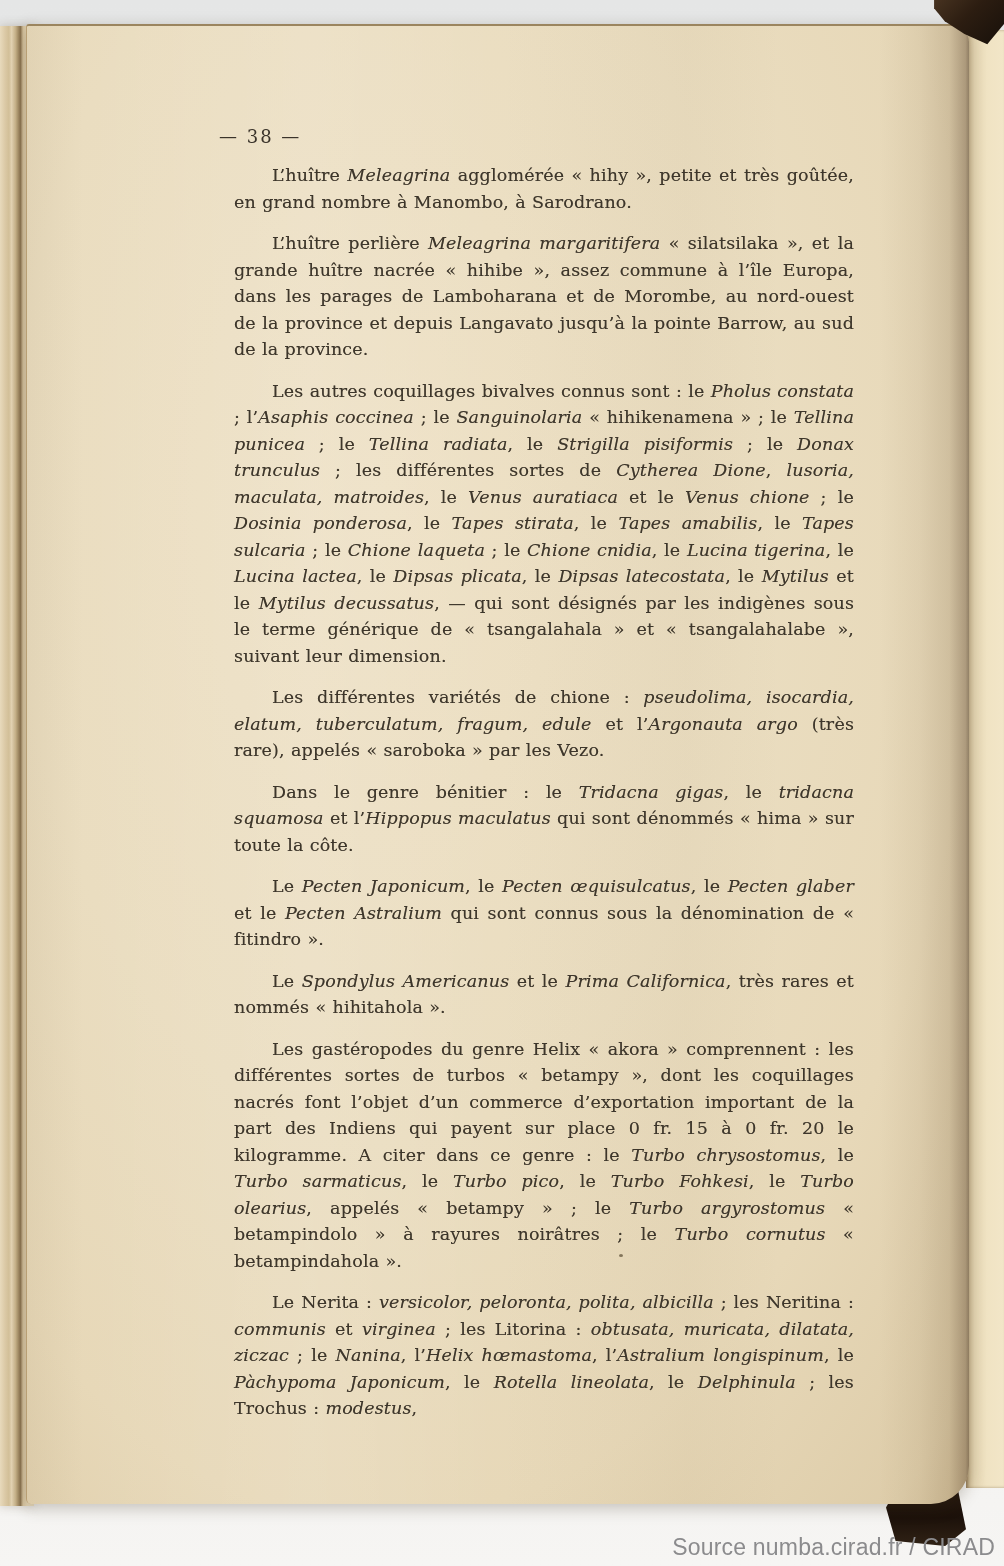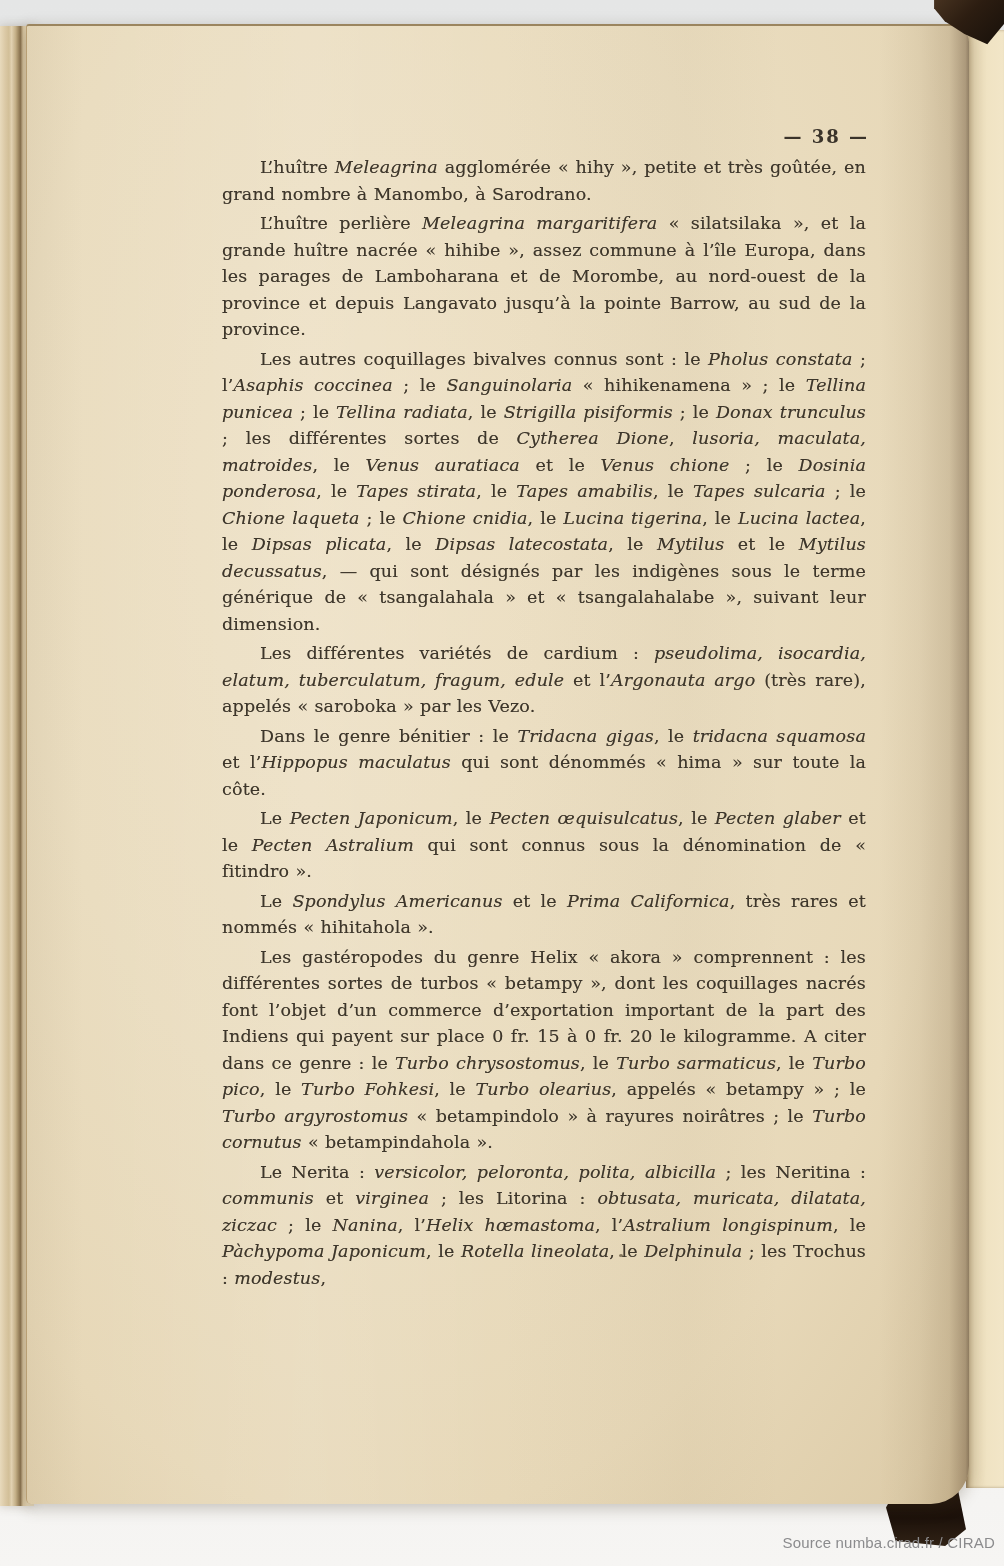--- a/index.html
+++ b/index.html
@@ -59,59 +59,59 @@
     position:absolute; left:886px; top:1482px; width:80px; height:64px; z-index:1;
     background:linear-gradient(180deg,#2a1b10 0%,#1c110a 55%,#302215 100%);
     clip-path:polygon(18% 0, 88% 0, 100% 74%, 74% 100%, 12% 92%, 0 40%);
   }
   
   .textblock{
     position:absolute; left:192px; top:100px; width:650px;
     color:#3d362b;
   }
   .page-number{
-    text-align:right; font-size:18px; font-weight:700; letter-spacing:2px;
+    text-align:left; font-size:18px; font-weight:400; letter-spacing:2px;
     margin-bottom:7px; color:#3a332a;
   }
   .paragraphs p{
-    margin:3px; text-indent:38px; text-align:justify;
+    margin:15px; text-indent:38px; text-align:justify;
     font-size:17.5px; line-height:26.5px;
     letter-spacing:0.15px; word-spacing:0.5px;
     text-shadow:0 0 0.5px rgba(70,60,45,0.5);
   }
   .paragraphs p i{font-style:italic;}
   .paragraphs p b{font-weight:700; letter-spacing:0.3px;}
   
   .speck{
     position:absolute; left:592px; top:1228px; width:4px; height:3px;
     background:#6a5c44; border-radius:50%; opacity:0.8;
   }
   
   .watermark{
     position:absolute; right:9px; top:1534px; z-index:4;
     font-family:"Liberation Sans","DejaVu Sans",sans-serif;
-    font-size:15px; color:#8b8b8d; letter-spacing:0.2px;
+    font-size:23px; color:#8b8b8d; letter-spacing:0.2px;
   }
 </style>
 </head>
 <body>
 
 <div class="scene">
   <div class="page-stack-left"></div>
 
   <div class="page-main">
     <div class="paper-waves"></div>
 
     <div class="textblock">
       <div class="page-number">— 38 —</div>
       <div class="paragraphs" id="paragraphs">
           <p><span>L’huître </span><i>Meleagrina</i><span> agglomérée « hihy », petite et très goûtée, en grand nombre à Manombo, à Sarodrano.</span></p>
           <p><span>L’huître perlière </span><i>Meleagrina margaritifera</i><span> « silatsilaka », et la grande huître nacrée « hihibe », assez commune à l’île Europa, dans les parages de Lamboharana et de Morombe, au nord-ouest de la province et depuis Langavato jusqu’à la pointe Barrow, au sud de la province.</span></p>
           <p><span>Les autres coquillages bivalves connus sont : le </span><i>Pholus constata</i><span> ; l’</span><i>Asaphis coccinea</i><span> ; le </span><i>Sanguinolaria</i><span> « hihikenamena » ; le </span><i>Tellina punicea</i><span> ; le </span><i>Tellina radiata</i><span>, le </span><i>Strigilla pisiformis</i><span> ; le </span><i>Donax trunculus</i><span> ; les différentes sortes de </span><i>Cytherea Dione</i><span>, </span><i>lusoria, maculata, matroides</i><span>, le </span><i>Venus auratiaca</i><span> et le </span><i>Venus chione</i><span> ; le </span><i>Dosinia ponderosa</i><span>, le </span><i>Tapes stirata</i><span>, le </span><i>Tapes amabilis</i><span>, le </span><i>Tapes sulcaria</i><span> ; le </span><i>Chione laqueta</i><span> ; le </span><i>Chione cnidia</i><span>, le </span><i>Lucina tigerina</i><span>, le </span><i>Lucina lactea</i><span>, le </span><i>Dipsas plicata</i><span>, le </span><i>Dipsas latecostata</i><span>, le </span><i>Mytilus</i><span> et le </span><i>Mytilus decussatus</i><span>, — qui sont désignés par les indigènes sous le terme générique de « tsangalahala » et « tsangalahalabe », suivant leur dimension.</span></p>
-          <p><span>Les différentes variétés de cardium : </span><i>pseudolima, isocardia, elatum, tuberculatum, fragum, edule</i><span> et l’</span><i>Argonauta argo</i><span> (très rare), appelés « saroboka » par les Vezo.</span></p>
+          <p><span>Les différentes variétés de chione : </span><i>pseudolima, isocardia, elatum, tuberculatum, fragum, edule</i><span> et l’</span><i>Argonauta argo</i><span> (très rare), appelés « saroboka » par les Vezo.</span></p>
           <p><span>Dans le genre bénitier : le </span><i>Tridacna gigas</i><span>, le </span><i>tridacna squamosa</i><span> et l’</span><i>Hippopus maculatus</i><span> qui sont dénommés « hima » sur toute la côte.</span></p>
           <p><span>Le </span><i>Pecten Japonicum</i><span>, le </span><i>Pecten œquisulcatus</i><span>, le </span><i>Pecten glaber</i><span> et le </span><i>Pecten Astralium</i><span> qui sont connus sous la dénomination de « fitindro ».</span></p>
           <p><span>Le </span><i>Spondylus Americanus</i><span> et le </span><i>Prima Californica</i><span>, très rares et nommés « hihitahola ».</span></p>
           <p><span>Les gastéropodes du genre Helix « akora » comprennent : les différentes sortes de turbos « betampy », dont les coquillages nacrés font l’objet d’un commerce d’exportation important de la part des Indiens qui payent sur place 0 fr. 15 à 0 fr. 20 le kilogramme. A citer dans ce genre : le </span><i>Turbo chrysostomus</i><span>, le </span><i>Turbo sarmaticus</i><span>, le </span><i>Turbo pico</i><span>, le </span><i>Turbo Fohkesi</i><span>, le </span><i>Turbo olearius</i><span>, appelés « betampy » ; le </span><i>Turbo argyrostomus</i><span> « betampindolo » à rayures noirâtres ; le </span><i>Turbo cornutus</i><span> « betampindahola ».</span></p>
           <p><span>Le Nerita : </span><i>versicolor, peloronta, polita, albicilla</i><span> ; les Neritina : </span><i>communis</i><span> et </span><i>virginea</i><span> ; les Litorina : </span><i>obtusata, muricata, dilatata, ziczac</i><span> ; le </span><i>Nanina</i><span>, l’</span><i>Helix hœmastoma</i><span>, l’</span><i>Astralium longispinum</i><span>, le </span><i>Pàchypoma Japonicum</i><span>, le </span><i>Rotella lineolata</i><span>, le </span><i>Delphinula</i><span> ; les Trochus : </span><i>modestus</i><span>,</span></p>
         </div>
     </div>
 
     <div class="speck"></div>
     <div class="gutter-shadow"></div>

